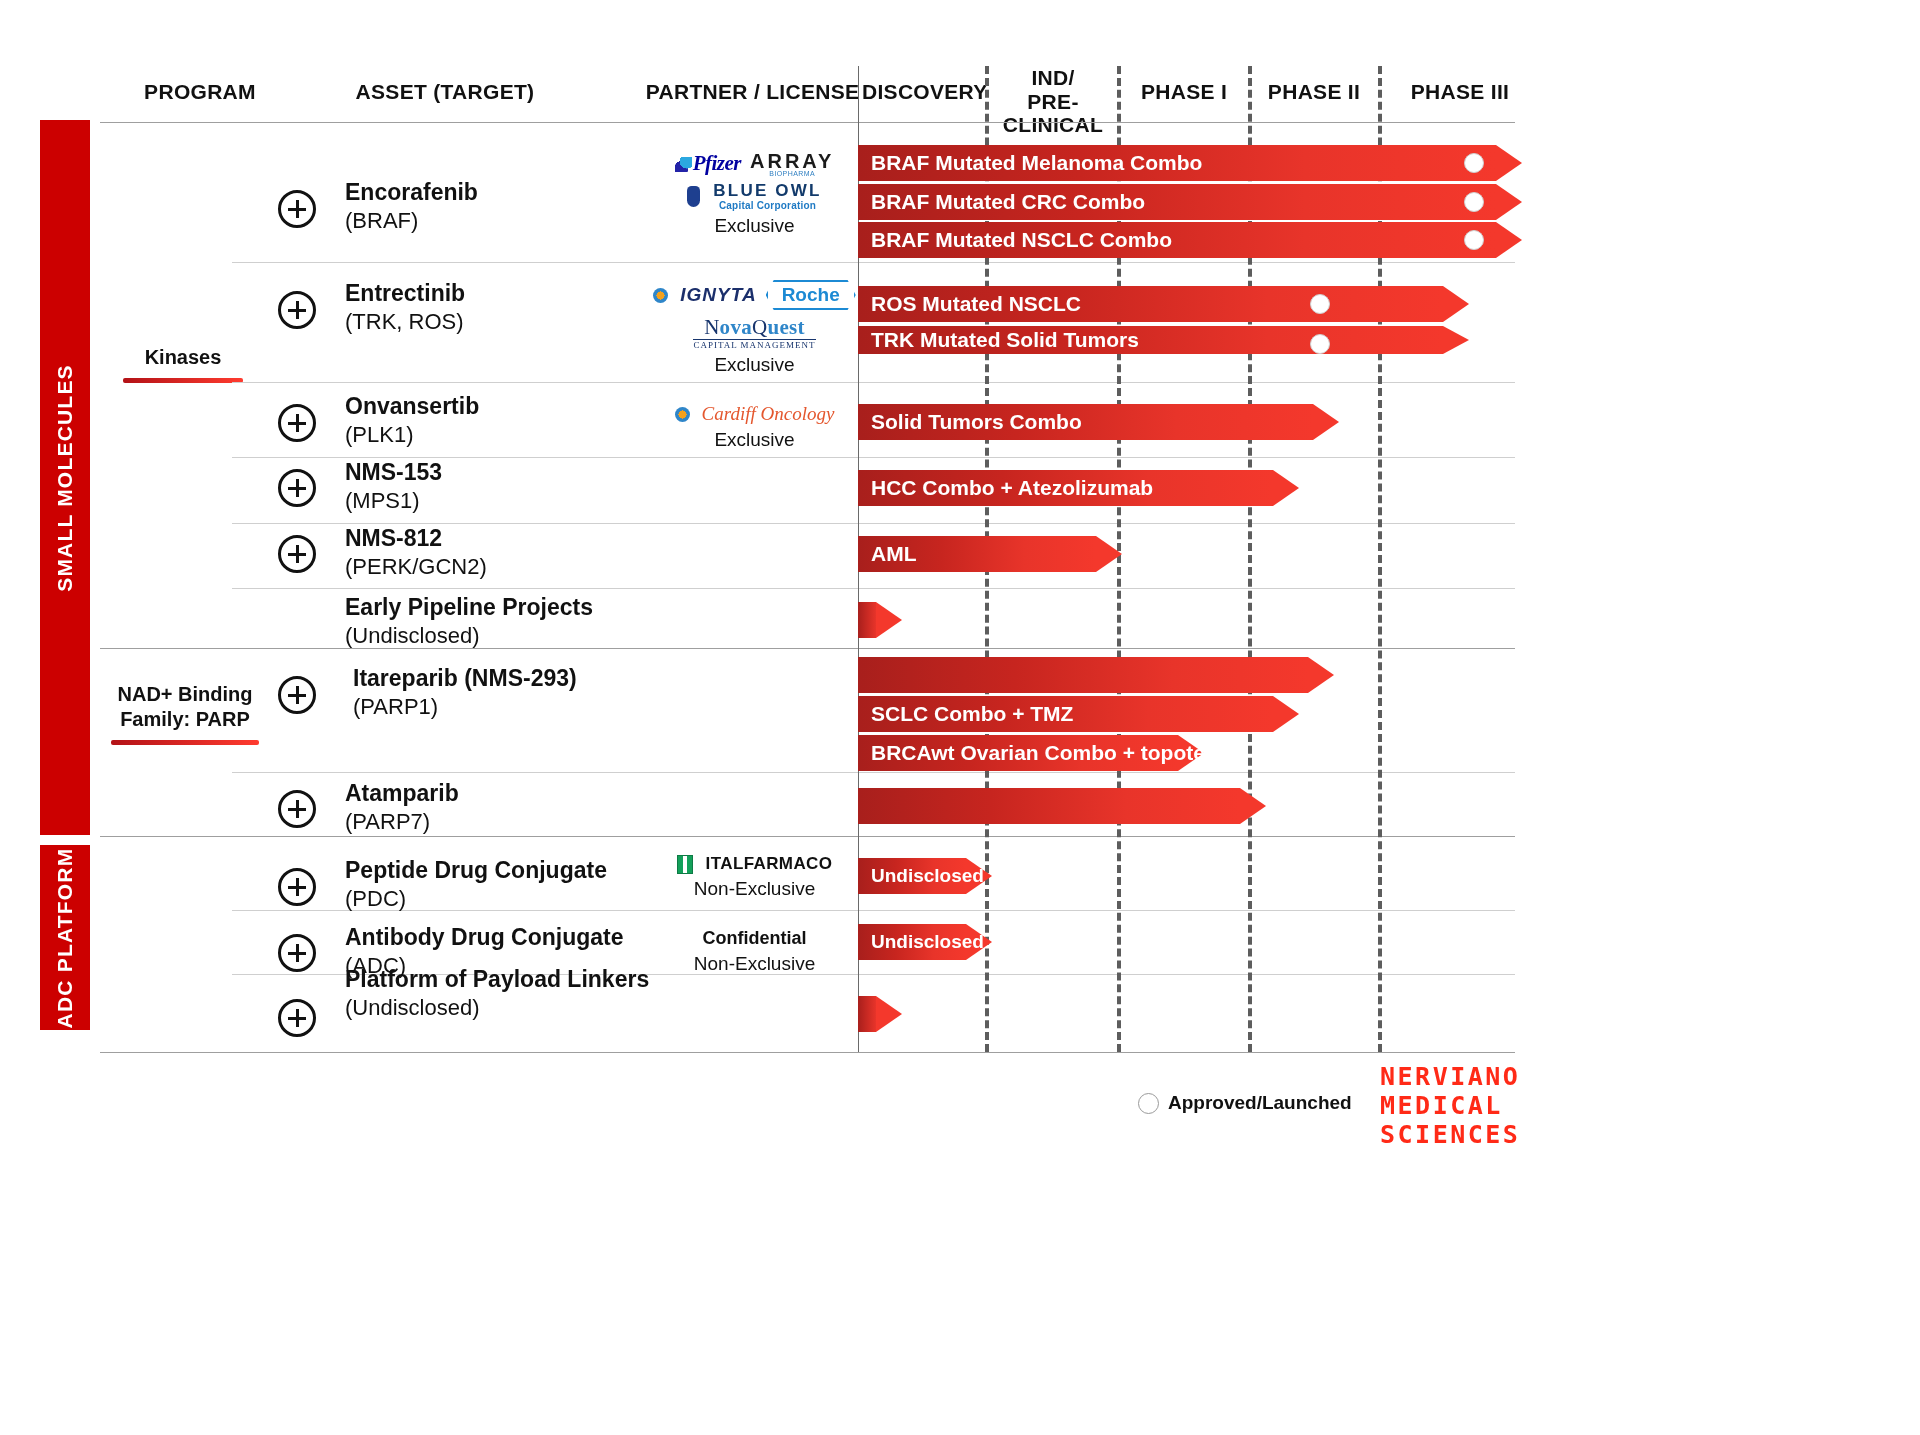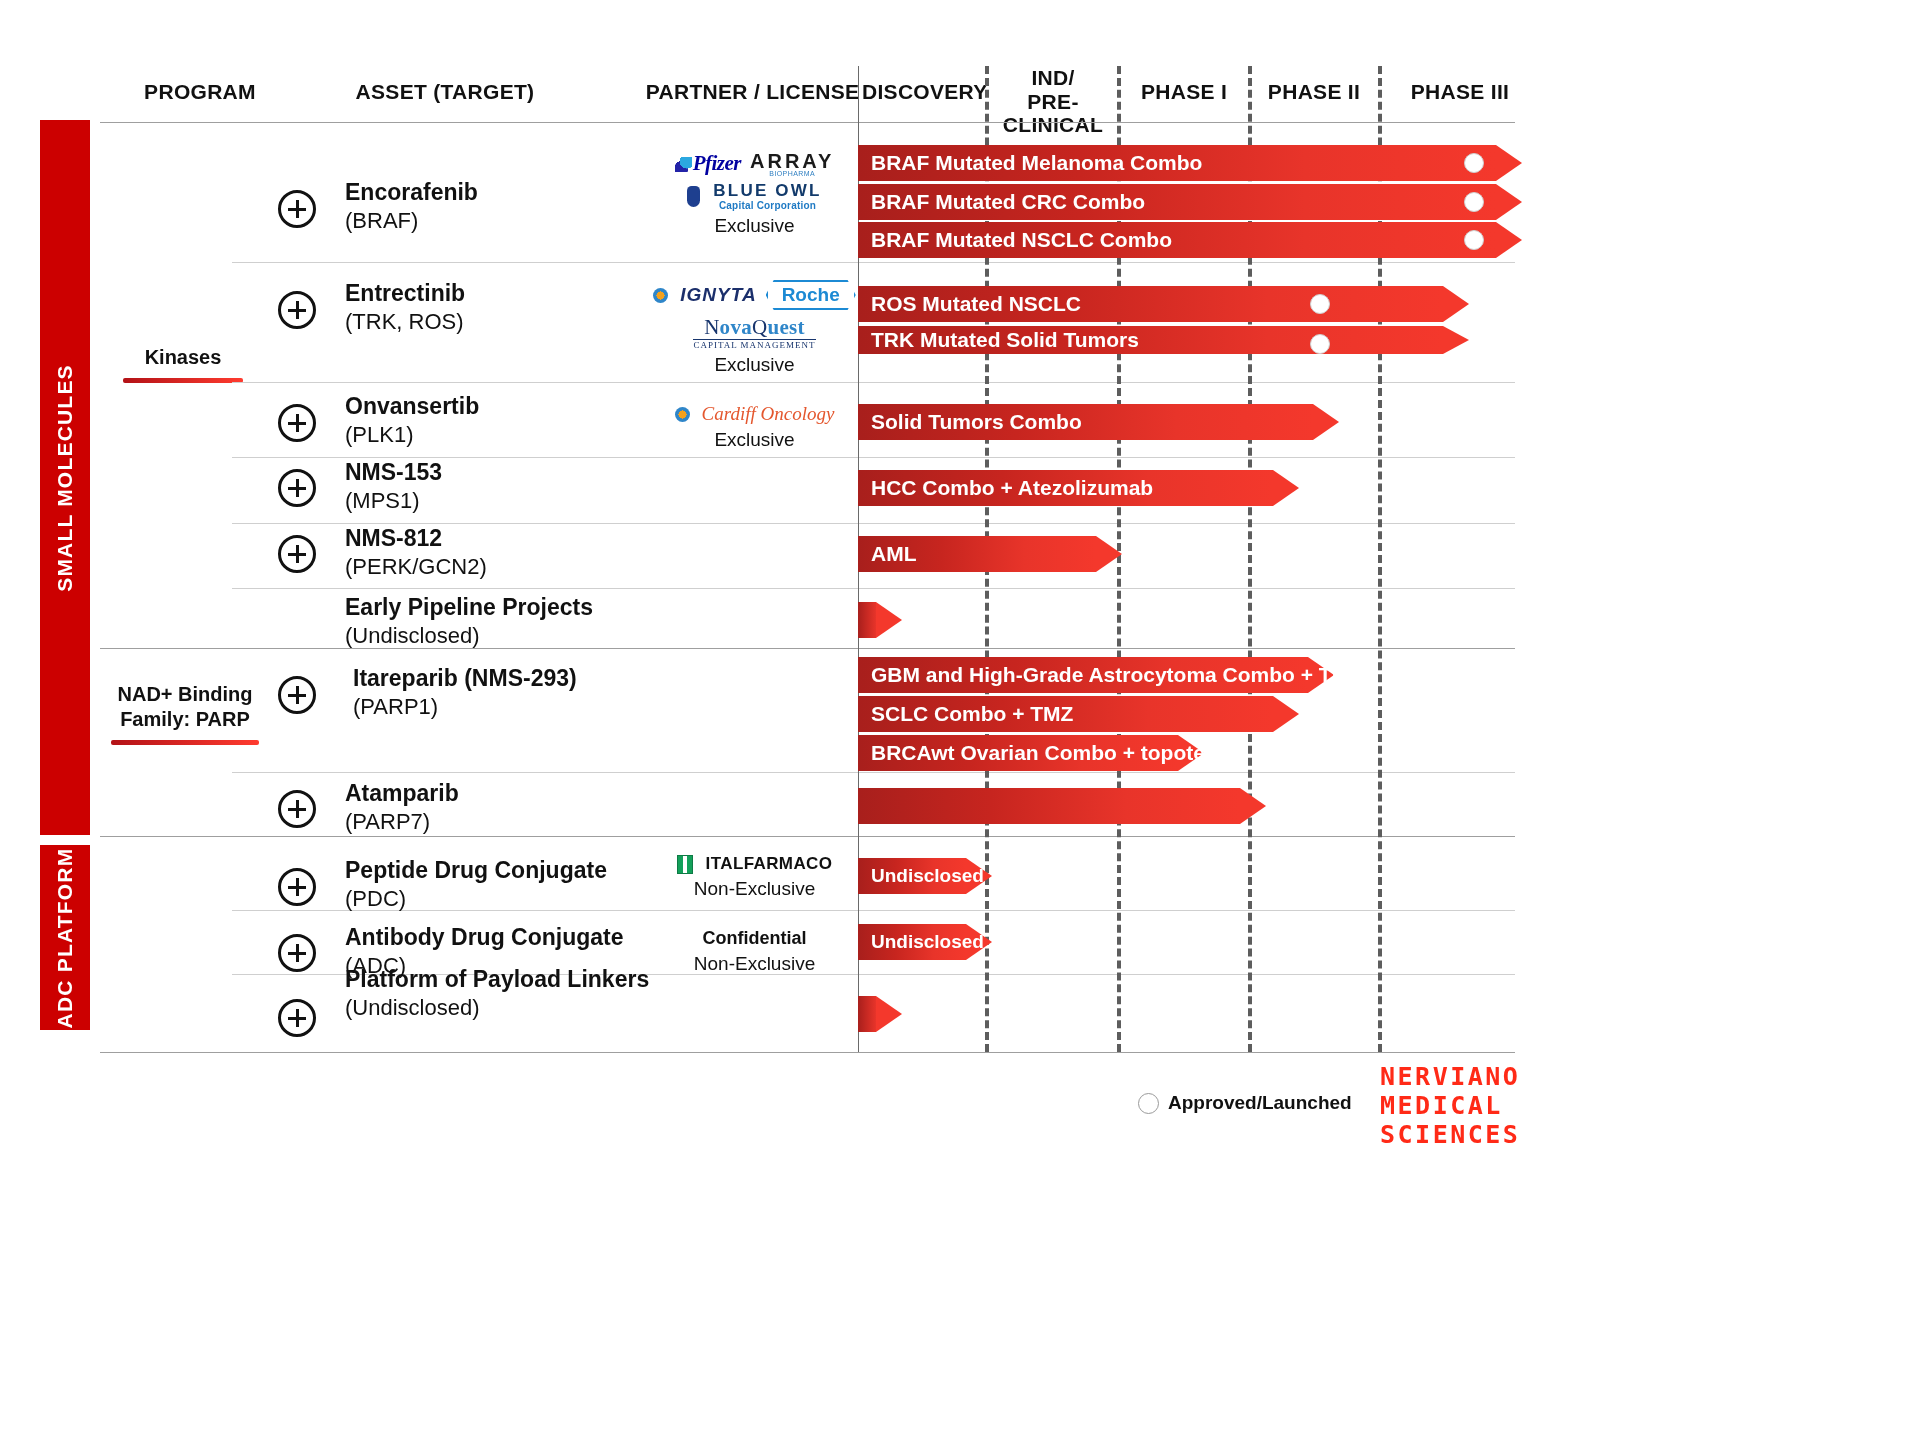--- a/index.html
+++ b/index.html
@@ -354,21 +354,20 @@
     <span class="txt">AML</span>
     <span class="head"></span>
   </div>
 
   <div class="bar stub" style="left:858px;top:602px;width:18px;height:36px;">
     <span class="txt"></span>
     <span class="head"></span>
   </div>
 
   <div class="bar" style="left:858px;top:657px;width:450px;height:36px;">
-    <span class="txt">GBM and High-Grade Astrocytoma Combo + TMZ</span>
     <span class="head"></span>
   </div>
   <div class="bar" style="left:858px;top:696px;width:415px;height:36px;">
     <span class="txt">SCLC Combo + TMZ</span>
     <span class="head"></span>
   </div>
   <div class="bar" style="left:858px;top:735px;width:320px;height:36px;">
     <span class="txt">BRCAwt Ovarian Combo + topotecan</span>
     <span class="head"></span>
   </div>

